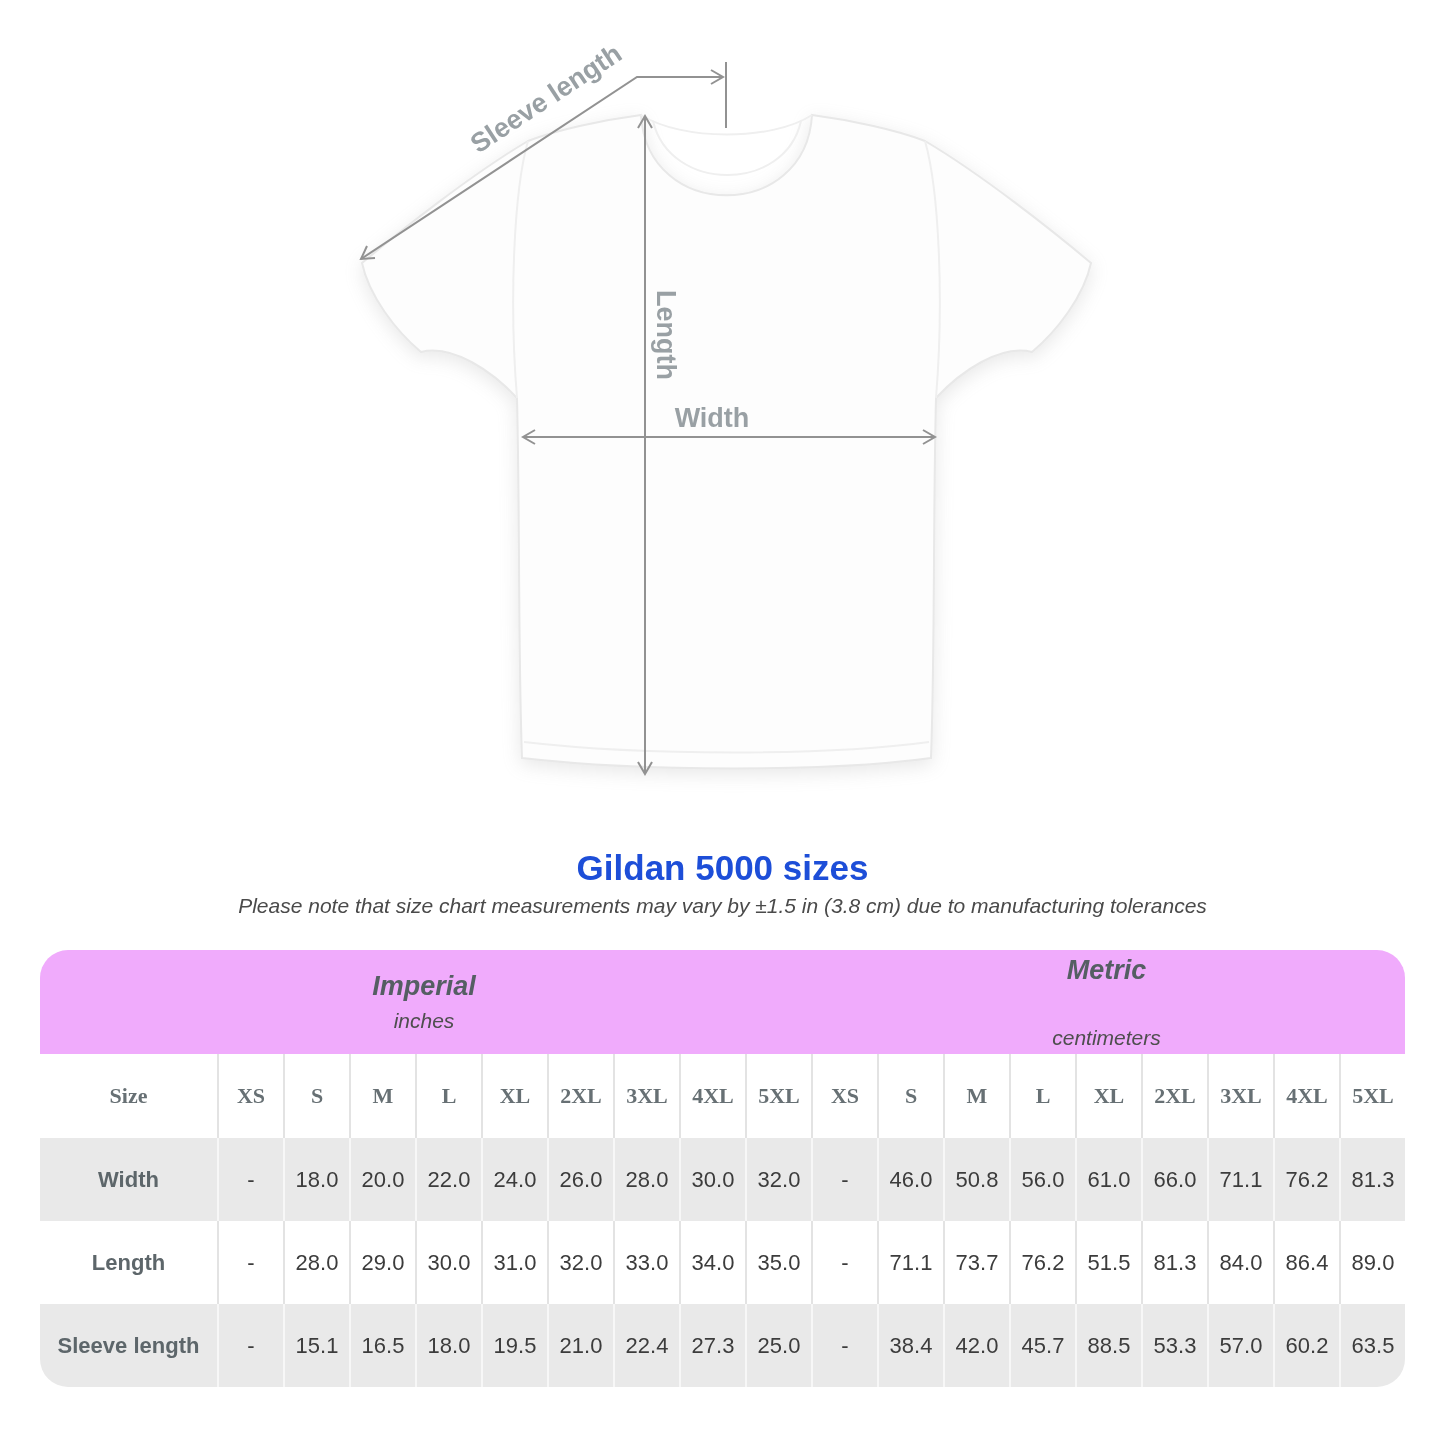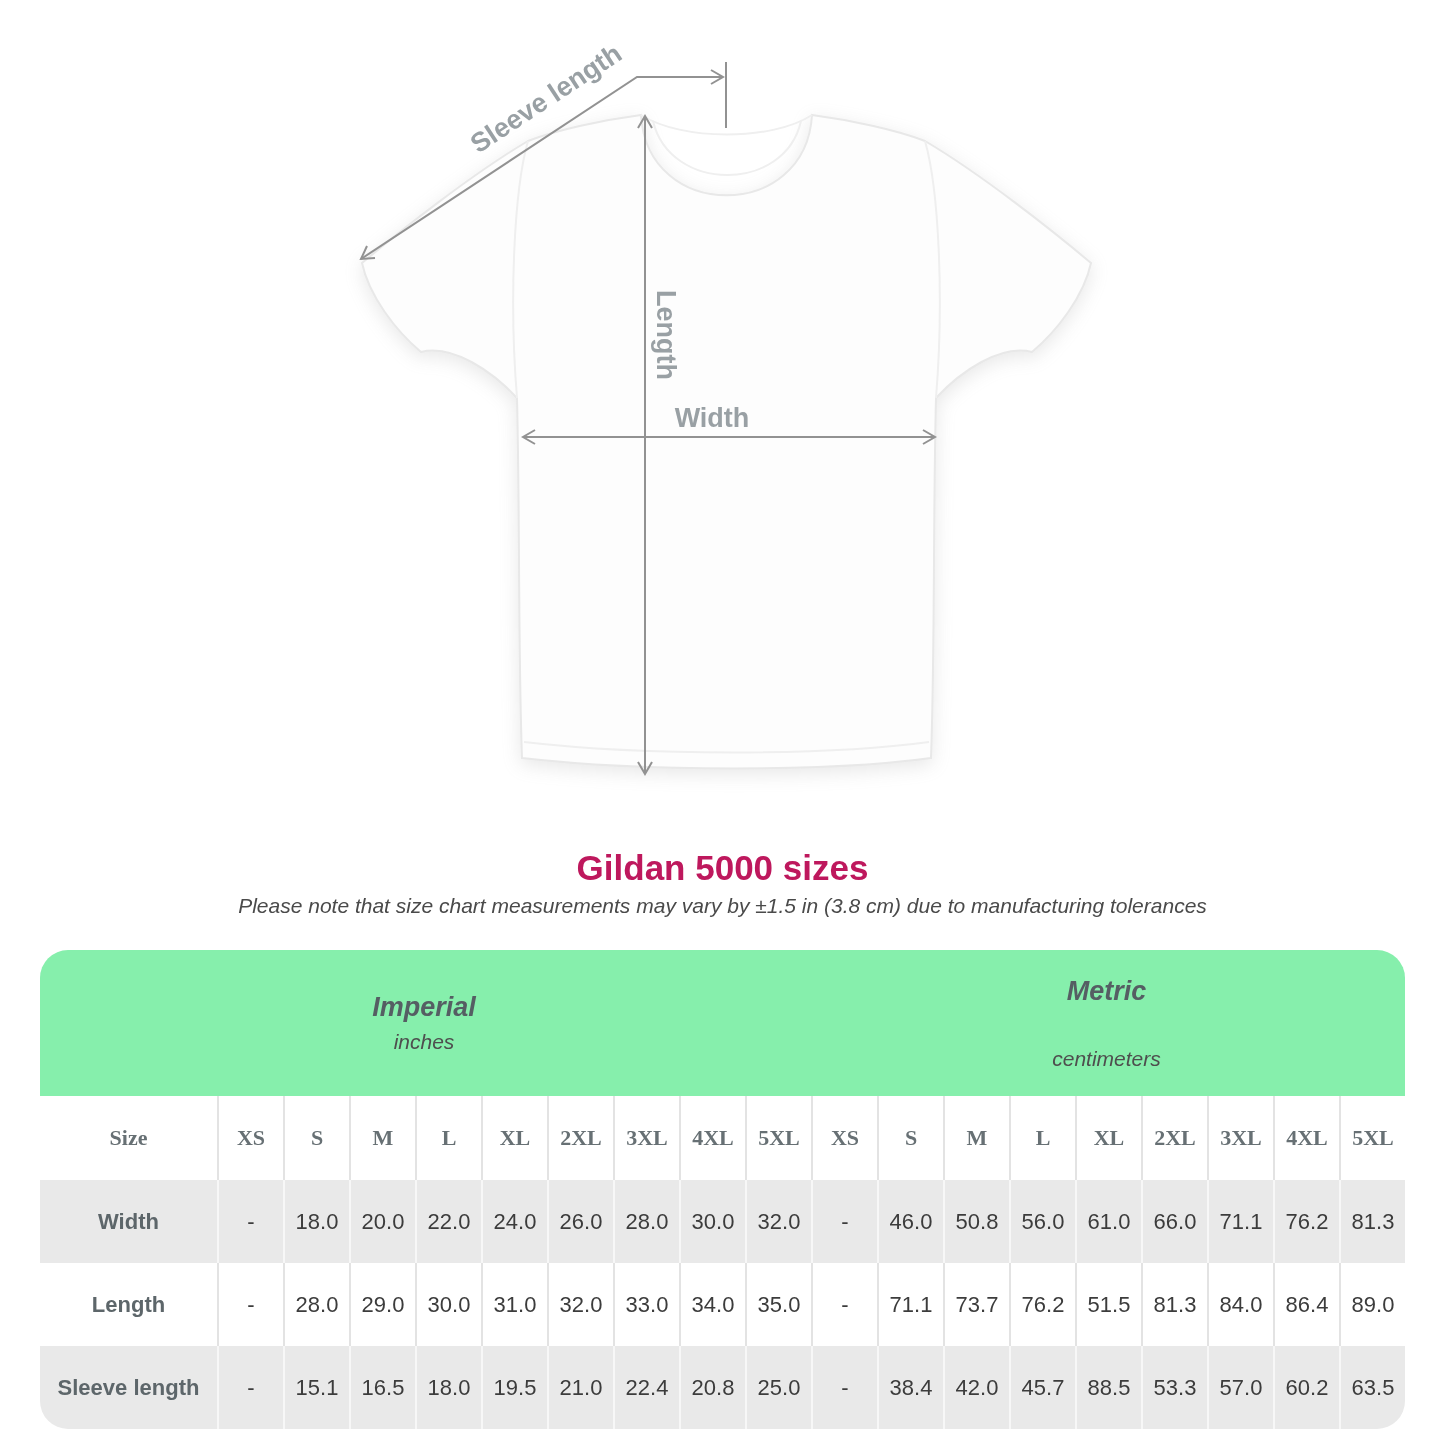--- a/index.html
+++ b/index.html
@@ -9,31 +9,31 @@
     position:relative;overflow:hidden;
   }
   .stage{position:absolute;inset:0;}
   .shirt-svg{position:absolute;left:0;top:0;}
   .mline{stroke:#929292;stroke-width:2;fill:none;}
   .mlabel{font-size:27px;font-weight:bold;fill:#99a0a4;}
   .shirt-outline{fill:#fdfdfd;stroke:#e8e8e8;stroke-width:2;}
   .shirt-detail{fill:none;stroke:#efefef;stroke-width:2;}
   .page-title{
     position:absolute;top:848px;left:0;width:1445px;text-align:center;
-    font-size:35px;font-weight:bold;color:#be185d;
+    font-size:35px;font-weight:bold;color:#1d4ed8;
   }
   .page-subtitle{
     position:absolute;top:894px;left:0;width:1445px;text-align:center;
     font-size:21px;font-style:italic;color:#4a4a4a;
   }
   .size-table{
     position:absolute;left:40px;top:950px;width:1365px;
     border-radius:28px;overflow:hidden;background:#fff;
   }
-  .band{display:flex;height:146px;background:#86efac;}
+  .band{display:flex;height:104px;background:#f0abfc;}
   .band-sec{display:flex;flex-direction:column;align-items:center;justify-content:center;gap:7px;}
   .band-sec.imp{width:768px;}
   .band-sec.met{width:597px;gap:40px;}
   .sec-title{font-size:27px;font-weight:bold;font-style:italic;color:#555e63;}
   .sec-unit{font-size:21px;font-style:italic;color:#4e4e4e;}
   .tr{display:flex;height:83px;}
   .tr.hdr{height:84px;font-family:Liberation Serif, serif;}
   .tr.w{background:#ffffff;}
   .tr.g{background:#e9e9e9;}
   .td{
@@ -185,21 +185,21 @@
 
     <div class="tr g">
       <div class="td label">Sleeve length</div>
       <div class="td">-</div>
       <div class="td">15.1</div>
       <div class="td">16.5</div>
       <div class="td">18.0</div>
       <div class="td">19.5</div>
       <div class="td">21.0</div>
       <div class="td">22.4</div>
-      <div class="td">20.8</div>
+      <div class="td">27.3</div>
       <div class="td">25.0</div>
       <div class="td">-</div>
       <div class="td">38.4</div>
       <div class="td">42.0</div>
       <div class="td">45.7</div>
       <div class="td">88.5</div>
       <div class="td">53.3</div>
       <div class="td">57.0</div>
       <div class="td">60.2</div>
       <div class="td">63.5</div>

